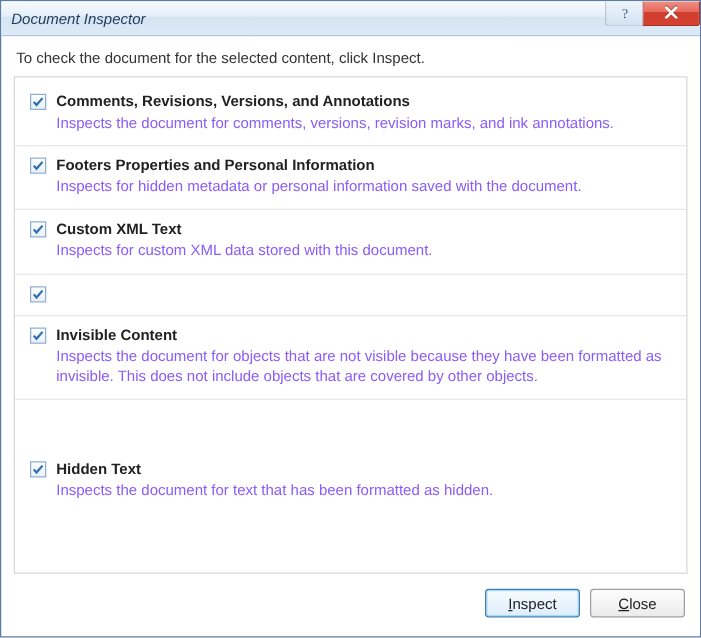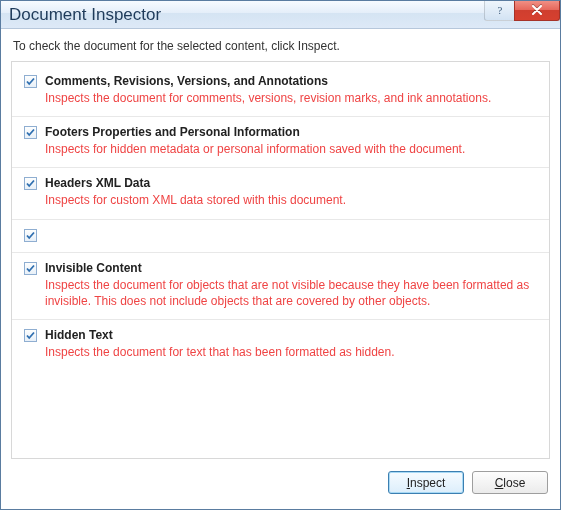--- a/index.html
+++ b/index.html
@@ -18,21 +18,22 @@
     height: 28px;
     background: linear-gradient(to bottom, #f7fbff 0%, #e4eef9 45%, #d5e4f3 46%, #dde9f7 100%);
     border-bottom: 1px solid #b6c7db;
     display: flex;
     align-items: center;
     padding: 0 0 0 8px;
   }
   .titlebar-title {
     flex: 1;
     color: #1f3b5a;
-    font-size: 17px;
+    font-size: 12px;
+    font-style: italic;
   }
   .titlebar-buttons {
     display: flex;
     height: 20px;
     margin-top: -8px;
   }
   .titlebar-btn {
     width: 30px;
     height: 20px;
     margin-left: 0;
@@ -71,41 +72,41 @@
     overflow: auto;
     padding: 4px 0;
   }
   .option-row {
     padding: 8px 12px 10px 12px;
     border-bottom: 1px solid #e8e8e8;
     display: flex;
     align-items: flex-start;
     gap: 8px;
   }
-  .option-row:last-child { border-bottom: none; }
+  .option-row:last-child { border-bottom: none; margin-top: 40px; }
   .chk {
     width: 13px;
     height: 13px;
     margin-top: 1px;
     flex: none;
     border: 1px solid #8faed1;
     background: linear-gradient(to bottom, #fdfefe, #e8f0f8);
     display: flex;
     align-items: center;
     justify-content: center;
   }
   .chk svg { display: block; }
   .option-text { flex: 1; }
   .option-title {
     font-weight: bold;
     color: #222;
     margin-bottom: 2px;
   }
   .option-desc {
-    color: #ef4444;
+    color: #8b5cf6;
     line-height: 1.35;
   }
   .button-row {
     display: flex;
     justify-content: flex-end;
     gap: 8px;
     padding: 12px 12px 0 12px;
   }
   .btn {
     min-width: 76px;
@@ -174,21 +175,21 @@
         <div class="option-desc">Inspects for hidden metadata or personal information saved with the document.</div>
       </div>
     </div>
     <div class="option-row">
       <div class="chk">
         <svg width="11" height="11" viewBox="0 0 11 11">
           <path d="M2 5.5 L4.2 8 L9 2.5" stroke="#2f6fb0" stroke-width="1.8" fill="none"></path>
         </svg>
       </div>
       <div class="option-text">
-        <div class="option-title">Headers XML Data</div>
+        <div class="option-title">Custom XML Text</div>
         <div class="option-desc">Inspects for custom XML data stored with this document.</div>
       </div>
     </div>
     <div class="option-row">
       <div class="chk">
         <svg width="11" height="11" viewBox="0 0 11 11">
           <path d="M2 5.5 L4.2 8 L9 2.5" stroke="#2f6fb0" stroke-width="1.8" fill="none"></path>
         </svg>
       </div>
     </div>

